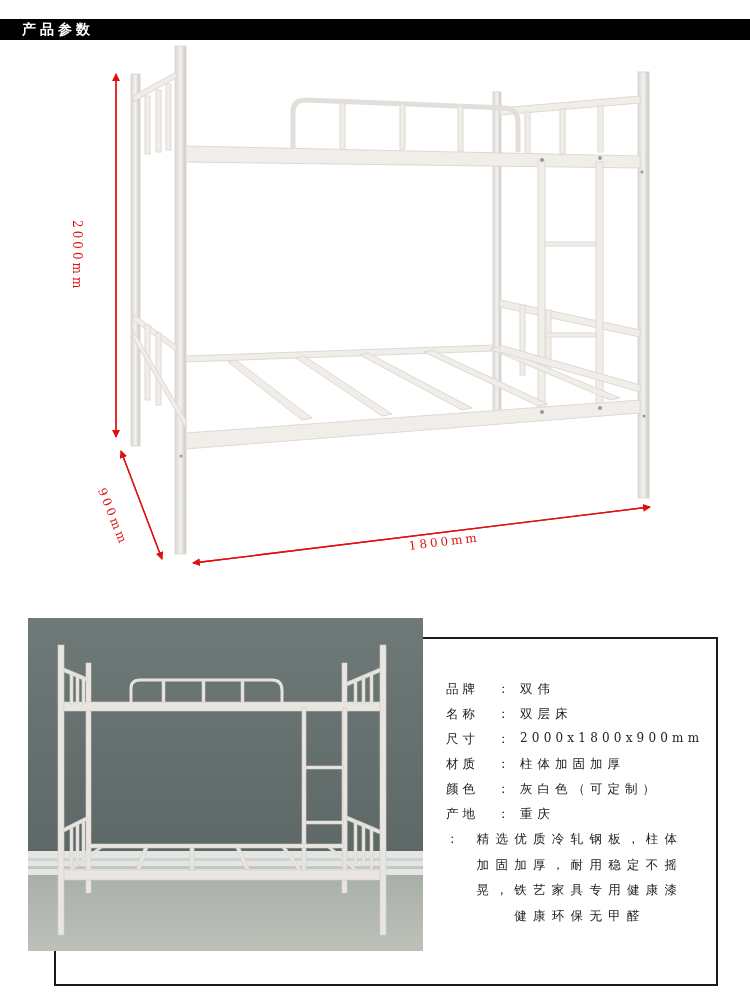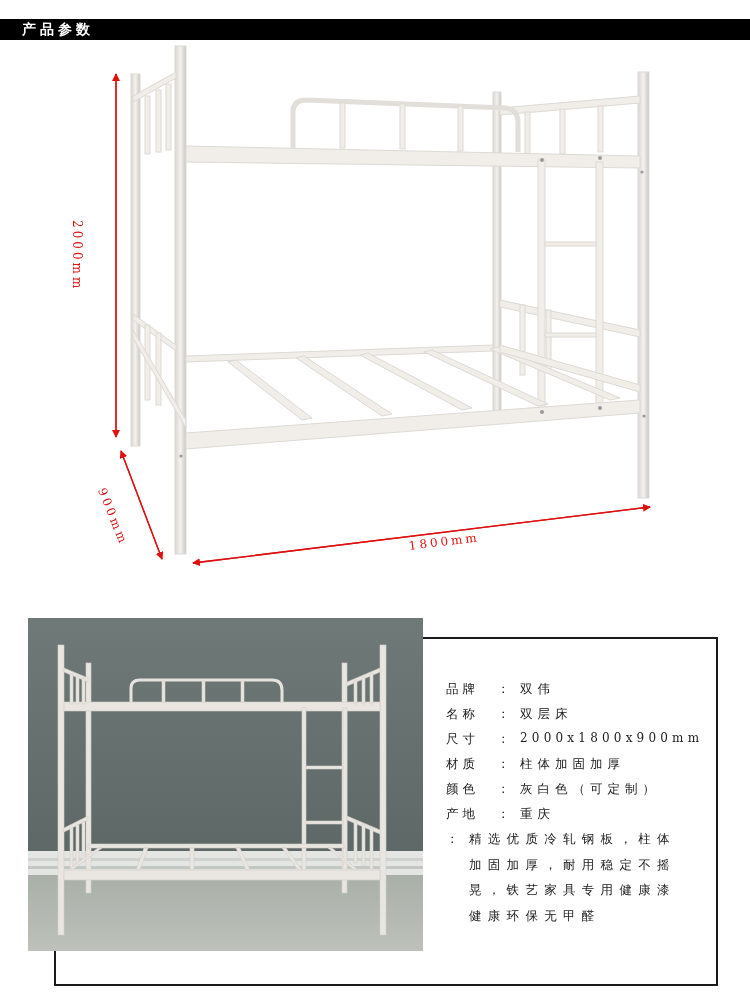--- a/index.html
+++ b/index.html
@@ -13,21 +13,21 @@
   .dim-width { left: 408px; top: 539px; transform: rotate(-7deg); }
   .spec-frame { position: absolute; left: 54px; top: 637px; width: 664px; height: 349px; border: 2px solid #1a1a1a; box-sizing: border-box; }
   .photo { position: absolute; left: 28px; top: 618px; width: 395px; height: 333px; overflow: hidden; background: #6b7775; }
   .photo svg { display: block; }
   .specs { position: absolute; left: 446px; top: 676px; width: 270px; font-size: 12.5px; color: #222222; font-family: "DejaVu Sans", sans-serif; }
   .spec-row { display: flex; line-height: 25px; height: 25px; gap: 9px; }
   .spec-label { width: 42px; letter-spacing: 4px; white-space: nowrap; }
   .spec-colon { width: 14px; }
   .spec-value { letter-spacing: 5px; white-space: nowrap; }
   .spec-row.multi { height: auto; }
-  .spec-value.multi { white-space: normal; width: 222px; word-break: break-all; letter-spacing: 6.3px; line-height: 25.5px; }
+  .spec-value.multi { white-space: normal; width: 222px; word-break: break-all; letter-spacing: 6.3px; line-height: 25.5px; text-align: center; }
 </style>
 </head>
 <body>
 
 <div class="header-bar">
   <span class="header-title">产品参数</span>
 </div>
 
 <div class="diagram">
   <svg width="750" height="590" viewBox="0 21 750 590" xmlns="http://www.w3.org/2000/svg">

